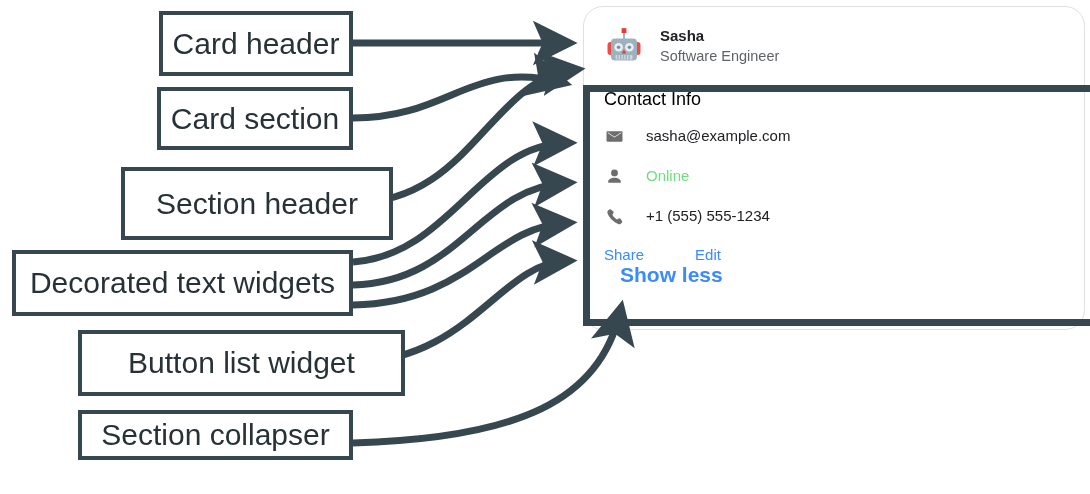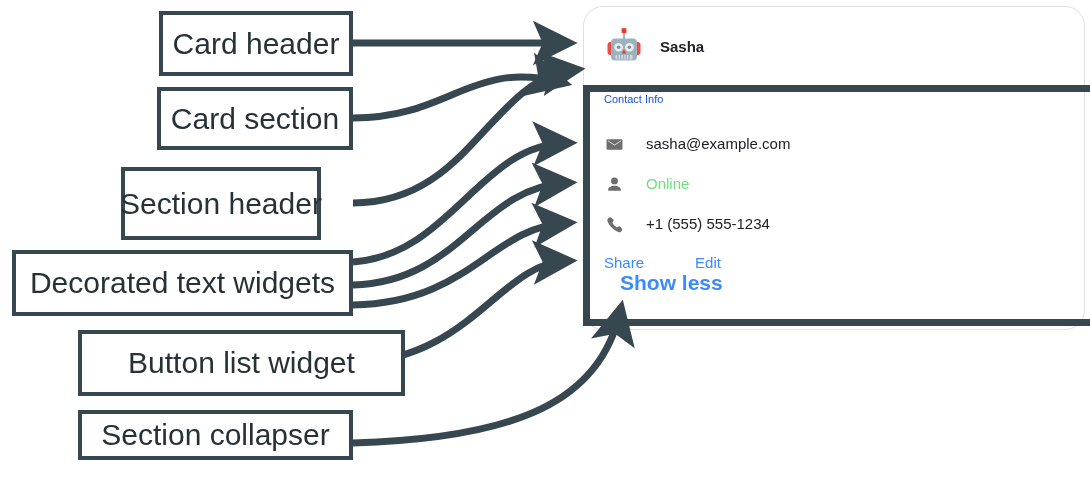--- a/index.html
+++ b/index.html
@@ -88,24 +88,24 @@
   .header-subtitle {
     font-size: 14.5px;
     color: #5f6368;
     line-height: 22px;
   }
 
   .card-section {
     padding: 16px 0 0 20px;
   }
   .section-header {
-    font-size: 11px;
-    color: #1d4ed8;
+    font-size: 18px;
+    color: #000000;
     line-height: 16px;
-    margin-bottom: 26px;
+    margin-bottom: 18px;
   }
   .text-row {
     display: flex;
     align-items: center;
     height: 22px;
     margin-bottom: 18px;
   }
   .row-icon {
     width: 20px;
     height: 20px;
@@ -172,20 +172,21 @@
           <rect x="13.5" y="30" width="17" height="4.4" rx="1" fill="#cfd8dc"></rect>
           <rect x="15.3" y="30" width="1.3" height="4.4" fill="#9cb2bd"></rect>
           <rect x="18.1" y="30" width="1.3" height="4.4" fill="#9cb2bd"></rect>
           <rect x="20.9" y="30" width="1.3" height="4.4" fill="#9cb2bd"></rect>
           <rect x="23.7" y="30" width="1.3" height="4.4" fill="#9cb2bd"></rect>
           <rect x="26.5" y="30" width="1.3" height="4.4" fill="#9cb2bd"></rect>
         </svg>
       </span>
       <span class="header-text">
         <span class="header-title">Sasha</span>
+        <span class="header-subtitle">Software Engineer</span>
       </span>
     </div>
 
     <div class="card-section">
 
       <div class="section-header">Contact Info</div>
 
       <div class="text-row">
         <span class="row-icon">
           <svg viewBox="0 0 20 20" width="19" height="19" aria-hidden="true">
@@ -252,21 +253,21 @@
   </svg>
 
   <div class="callout" style="left:157px; top:87px; width:196px; height:63px;">
     <span>Card section</span>
   </div>
 
   <div class="callout" style="left:159px; top:11px; width:194px; height:65px;">
     <span>Card header</span>
   </div>
 
-  <div class="callout" style="left:121px; top:167px; width:200px; height:73px;">
+  <div class="callout" style="left:121px; top:167px; width:272px; height:73px;">
     <span>Section header</span>
   </div>
 
   <div class="callout" style="left:12px; top:250px; width:341px; height:66px;">
     <span>Decorated text widgets</span>
   </div>
 
   <div class="callout" style="left:78px; top:330px; width:327px; height:66px;">
     <span>Button list widget</span>
   </div>

